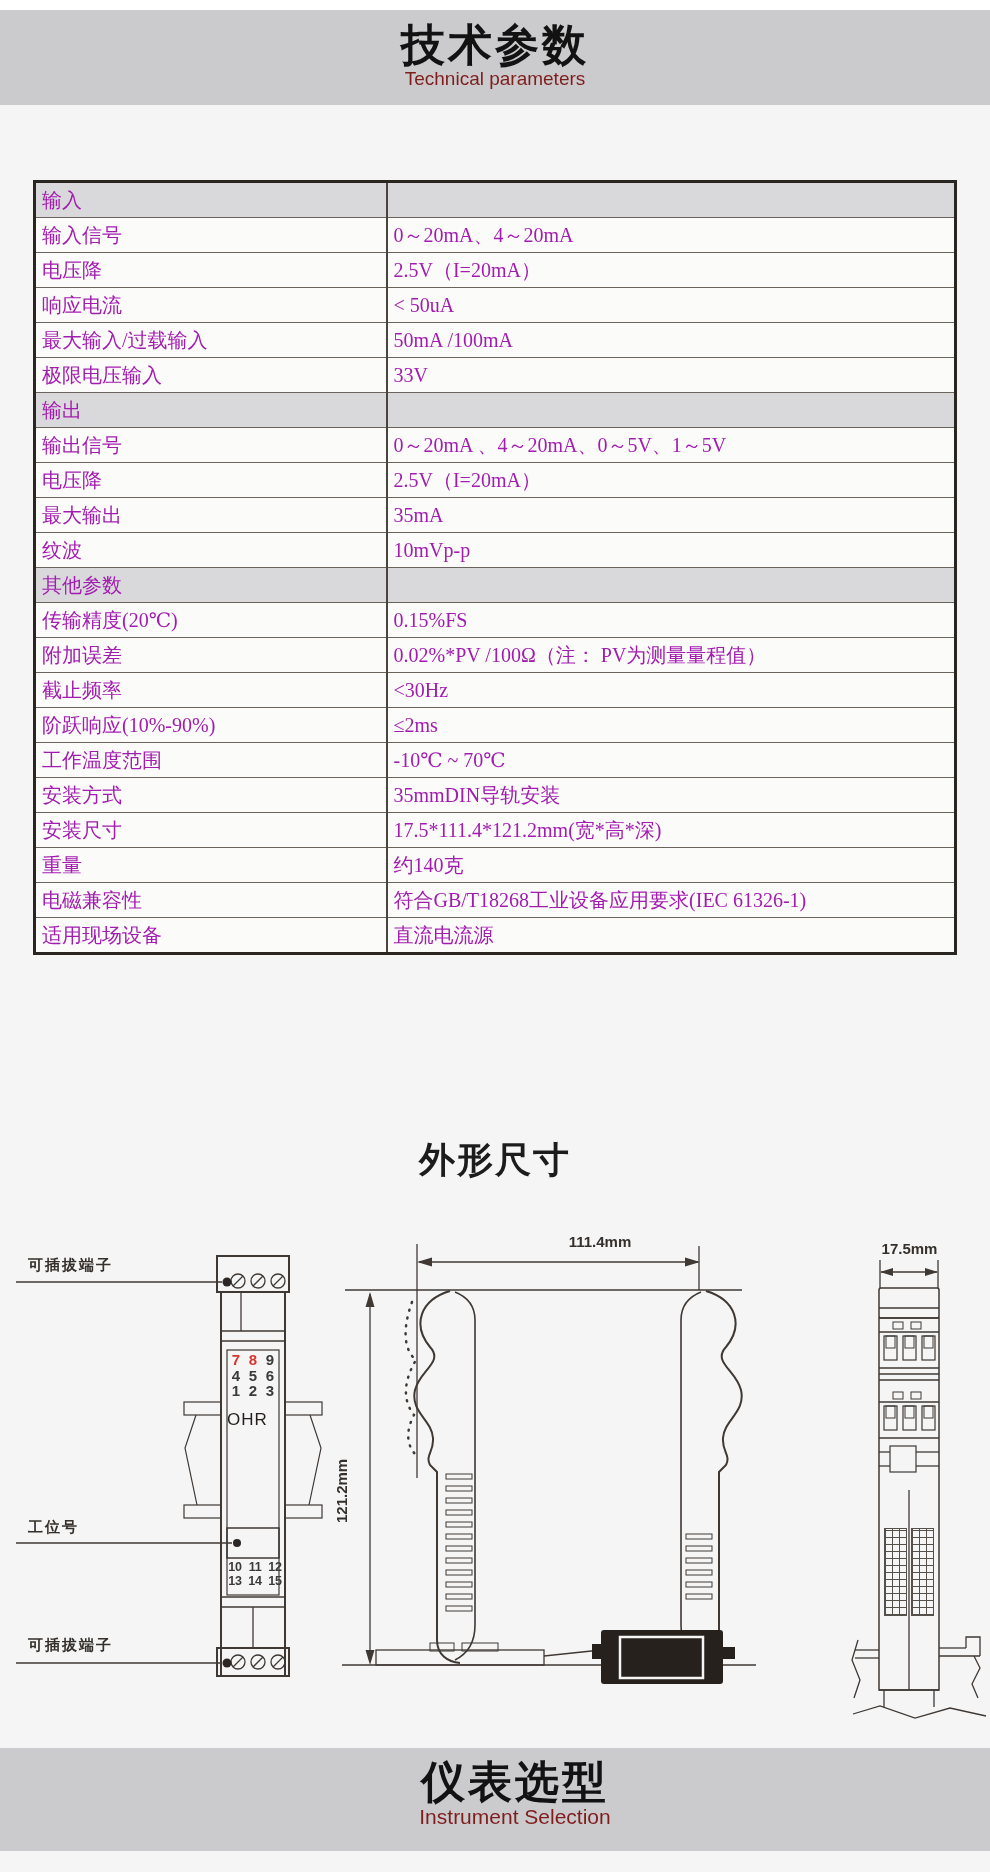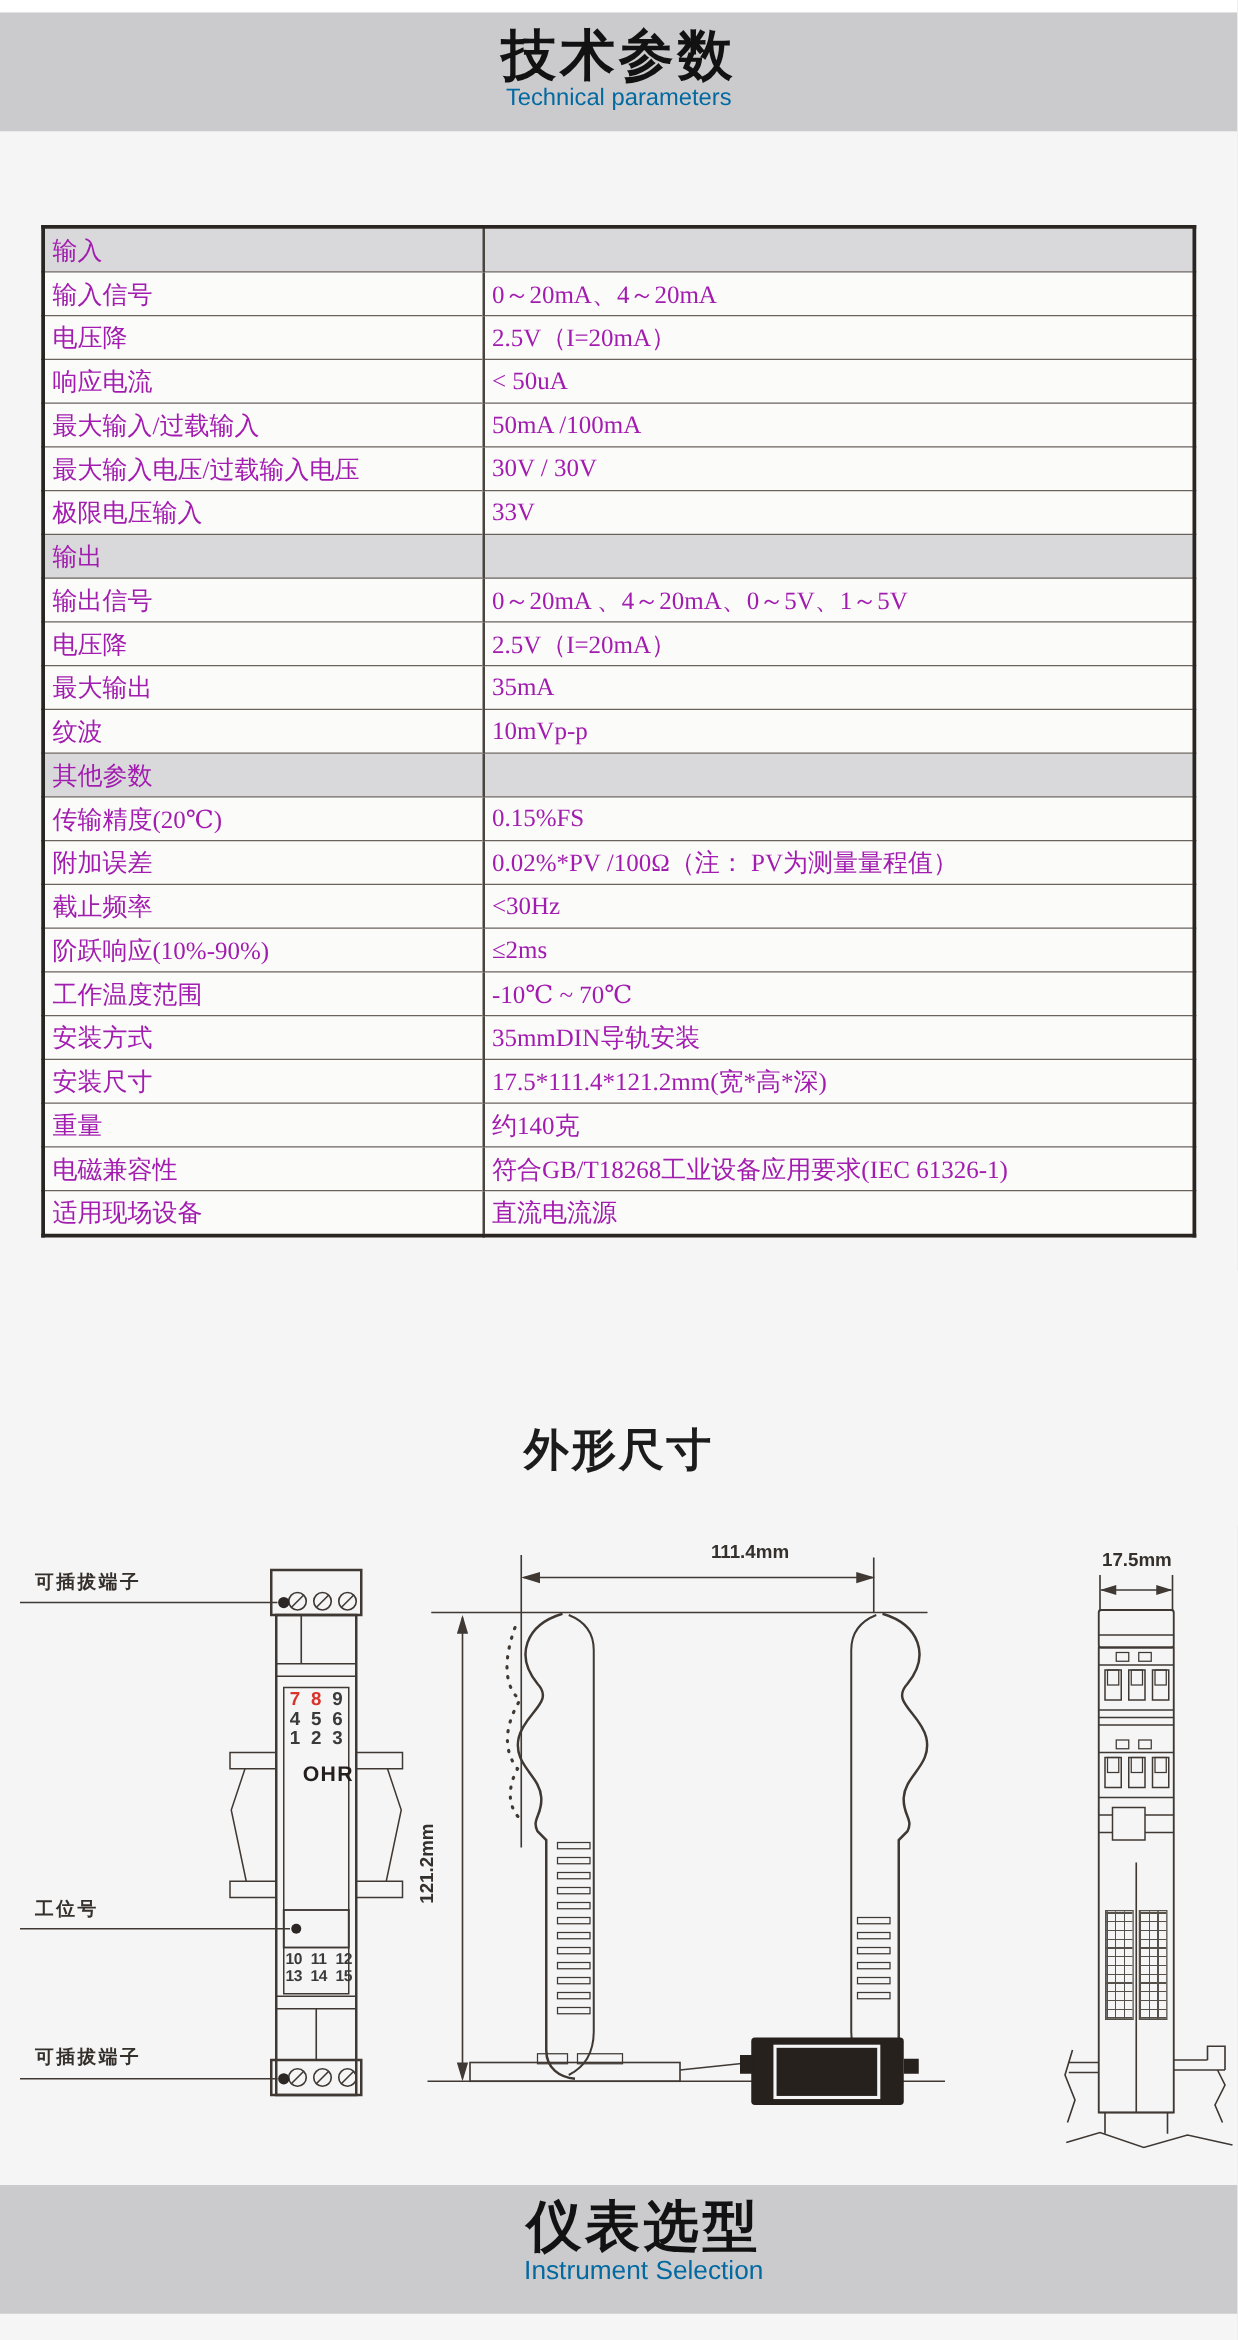--- a/index.html
+++ b/index.html
@@ -6,21 +6,21 @@
   .page{position:relative;width:990px;height:1872px;background:#f5f5f6;overflow:hidden;
         font-family:"Liberation Sans",sans-serif;color:#1a1a1a;}
   .white-strip{position:absolute;left:0;top:0;width:990px;height:10px;background:#ffffff;}
   
   .band{position:absolute;left:0;width:990px;background:#cbcbcd;text-align:center;}
   .band-top{top:10px;height:95px;}
   .band-bottom{top:1748px;height:103px;padding-left:20px;}
   .band-title{font-weight:bold;color:#121212;letter-spacing:3px;}
   .band-top .band-title{padding-top:12px;font-size:44px;line-height:46px;}
   .band-bottom .band-title{padding-top:10px;font-size:44px;line-height:48px;}
-  .band-sub{font-size:19px;color:#0369a1;line-height:22px;}
+  .band-sub{font-size:19px;color:#7f1d1d;line-height:22px;}
   .band-bottom .band-sub{font-size:21px;}
   
   table.spec{position:absolute;left:33px;top:180px;width:924px;border-collapse:collapse;
              table-layout:fixed;background:#fbfbfa;
              font-family:"Liberation Serif","DejaVu Serif",serif;
              border:3px solid #2a2521;}
   table.spec col.c1{width:352px;}
   table.spec td{height:34px;padding:0 6px;font-size:20px;color:#a21caf;
                 border:1px solid #6a635c;white-space:nowrap;overflow:hidden;}
   table.spec td:first-child{border-right:2px solid #4a443e;}
@@ -38,22 +38,22 @@
   .dim-h{left:333px;top:1523px;transform:rotate(-90deg);transform-origin:0 0;width:70px;text-align:left;}
   
   .termgrid{position:absolute;color:#3a3a3a;font-weight:bold;}
   .termgrid .trow{display:flex;justify-content:space-between;}
   .termgrid span{display:inline-block;text-align:center;}
   .termgrid.top{left:229px;top:1352px;width:48px;font-size:15px;line-height:15.5px;}
   .termgrid.top span{width:14px;}
   .termgrid.bottom{left:226px;top:1560px;width:58px;font-size:12.5px;line-height:14px;letter-spacing:-0.3px;}
   .termgrid.bottom span{width:18px;}
   .termgrid span.red{color:#d9342b;}
-  .brand{position:absolute;left:227px;top:1410px;width:56px;text-align:right;
-         font-size:17px;font-weight:700;letter-spacing:1px;color:#241f1c;}
+  .brand{position:absolute;left:227px;top:1410px;width:36px;text-align:center;
+         font-size:17px;font-weight:400;letter-spacing:1px;color:#241f1c;}
   
   .vent{position:absolute;width:21px;height:86px;border:1px solid #56504a;
         background:repeating-linear-gradient(0deg,#56504a 0 1px,transparent 1px 7px),
                    repeating-linear-gradient(90deg,#56504a 0 1px,transparent 1px 7px);}
 </style>
 </head>
 <body>
 
 <div class="page">
   <div class="white-strip"></div>
@@ -81,24 +81,20 @@
           <td>电压降</td>
           <td>2.5V（I=20mA）</td>
         </tr>
         <tr>
           <td>响应电流</td>
           <td>&lt; 50uA</td>
         </tr>
         <tr>
           <td>最大输入/过载输入</td>
           <td>50mA /100mA</td>
-        </tr>
-        <tr>
-          <td>最大输入电压/过载输入电压</td>
-          <td>30V / 30V</td>
         </tr>
         <tr>
           <td>极限电压输入</td>
           <td>33V</td>
         </tr>
         <tr class="section-row">
           <td>输出</td>
           <td></td>
         </tr>
         <tr>

